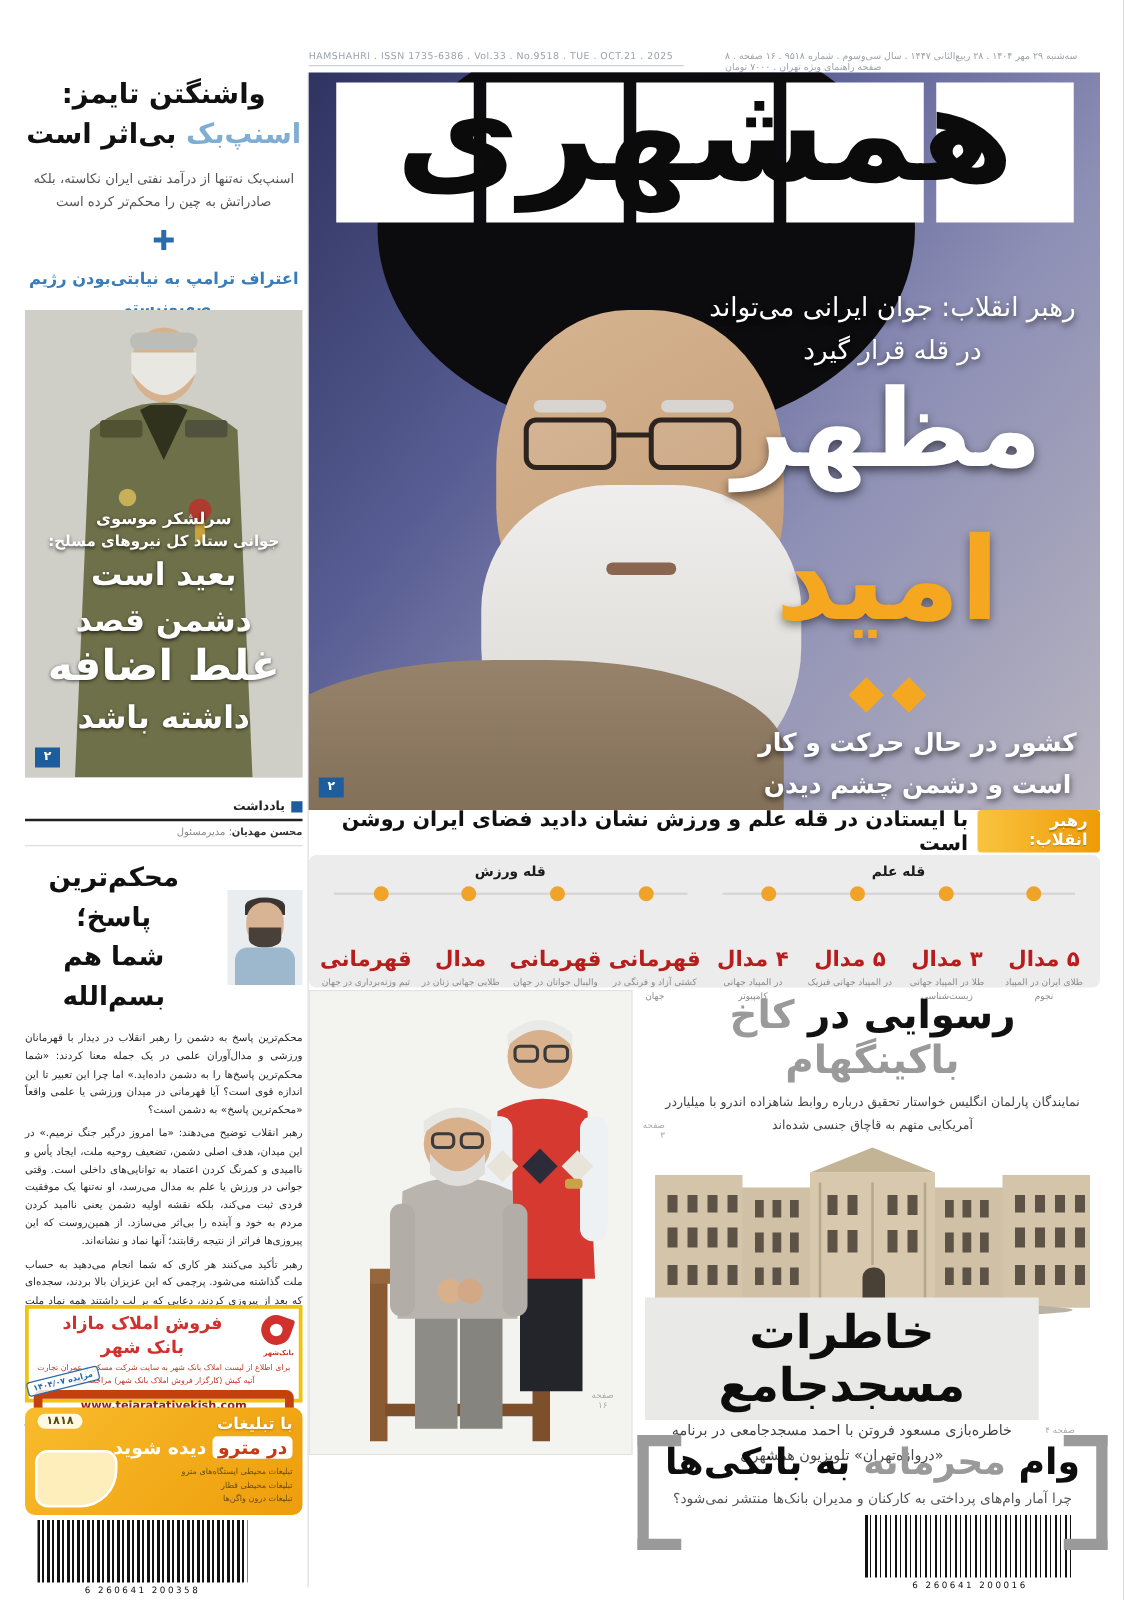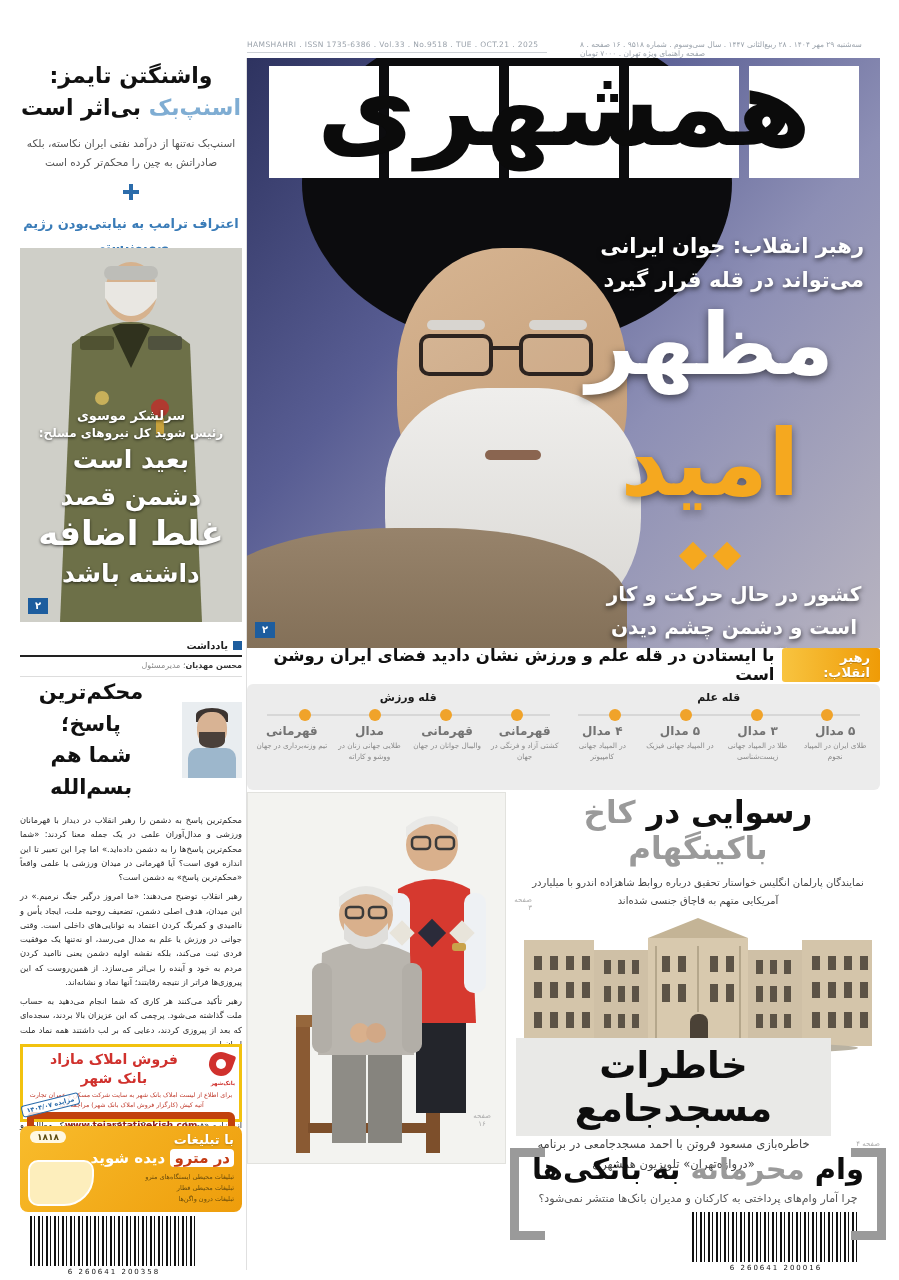--- a/index.html
+++ b/index.html
@@ -35,21 +35,21 @@
   .mil-big { font-size:34px; font-weight:bold; line-height:1.2; }
   .badge { position:absolute; width:20px; height:16px; background:#1d5d9e; color:#fff; font-size:10px; font-weight:bold; text-align:center; line-height:16px; }
 
   
   .note { left:20px; top:640px; width:222px; direction:rtl; }
   .note-head { display:flex; align-items:center; gap:5px; border-bottom:2px solid #222; padding-bottom:4px; }
   .note-sq { width:9px; height:9px; background:#1d5d9e; }
   .note-head span { font-size:10px; font-weight:bold; color:#222;text-align:right; }
   .note-by { font-size:8px; color:#888; padding:4px 0 6px; border-bottom:1px solid #ddd; }
   .note-by b { color:#333; }
-  .note-title-row { display:flex; gap:20px; align-items:center; }
+  .note-title-row { display:flex; gap:20px; margin-top:10px; align-items:center; }
   .note-title { flex:1; font-size:21px; font-weight:bold; color:#111; text-align:center; line-height:1.5; }
   .headshot { width:60px; height:76px; background:#e9edf0; position:relative; overflow:hidden; flex:none; }
   .headshot .hs-head { position:absolute; left:15px; top:10px; width:30px; height:34px; background:#d8b394; border-radius:45%; }
   .headshot .hs-hair { position:absolute; left:14px; top:6px; width:32px; height:14px; background:#3c3430; border-radius:50% 50% 0 0; }
   .headshot .hs-beard { position:absolute; left:17px; top:30px; width:26px; height:16px; background:#4a403a; border-radius:0 0 45% 45%; }
   .headshot .hs-body { position:absolute; left:6px; top:46px; width:48px; height:30px; background:#9db7cc; border-radius:10px 10px 0 0; }
   .note-body { margin-top:10px; }
   .note-body p { font-size:8.3px; color:#2a2a2a; line-height:1.72; text-align:justify; margin-bottom:5px; }
 
   
@@ -89,42 +89,42 @@
   .glasses { position:absolute; top:276px; left:172px; width:180px; height:44px; }
   .glasses .lens { position:absolute; width:74px; height:42px; border:4px solid #2d2420; border-radius:10px; background:rgba(255,255,255,.08); }
   .glasses .lens.r { left:0; } .glasses .lens.l { left:100px; }
   .glasses .bridge { position:absolute; left:74px; top:12px; width:28px; height:4px; background:#2d2420; }
   .beard { position:absolute; left:138px; top:330px; width:256px; height:250px; background:linear-gradient(#efeeec,#d8d6d2); border-radius:40% 40% 48% 48%; }
   .mouth { position:absolute; left:238px; top:392px; width:56px; height:10px; background:#8a6550; border-radius:6px; }
   .robe { position:absolute; left:-40px; top:470px; width:420px; height:160px; background:linear-gradient(#97836b,#7d6a52); border-radius:45% 45% 0 0; }
   .masthead { position:absolute; left:22px; top:8px; width:590px; height:112px; display:flex; gap:10px; }
   .masthead .tile { flex:1; background:#fff; }
   .masthead .logo-txt { position:absolute; left:0; top:-12px; width:100%; text-align:center; font-size:108px; font-weight:bold; color:#0b0b0b; white-space:nowrap; line-height:1; }
-  .mp-kicker { position:absolute; right:16px; top:172px; width:300px; text-align:right; direction:rtl; color:#fff; font-size:21px; font-weight:bold; line-height:1.6; text-shadow:0 2px 5px rgba(0,0,0,.7); }
+  .mp-kicker { position:absolute; right:16px; top:172px; width:300px; text-align:center; direction:rtl; color:#fff; font-size:21px; font-weight:normal; line-height:1.6; text-shadow:0 2px 5px rgba(0,0,0,.7); }
   .mp-h1 { position:absolute; right:30px; top:236px; width:280px; text-align:center; font-size:86px; font-weight:bold; color:#fff; direction:rtl; text-shadow:0 3px 8px rgba(0,0,0,.55); }
   .mp-h2 { position:absolute; right:30px; top:352px; width:280px; text-align:center; font-size:92px; font-weight:bold; color:#f5a81f; direction:rtl; text-shadow:0 3px 8px rgba(0,0,0,.45); }
   .diamonds { position:absolute; right:118px; top:488px; width:104px; display:flex; justify-content:center; gap:14px; }
   .diamonds i { width:20px; height:20px; background:#f5a81f; transform:rotate(45deg); }
   .mp-deck { position:absolute; right:16px; top:520px; width:260px; text-align:center; direction:rtl; color:#fff; font-size:20px; font-weight:bold; line-height:1.65; text-shadow:0 2px 5px rgba(0,0,0,.7); }
 
   
   .banner { left:247px; top:650px; width:633px; height:30px; display:flex; direction:rtl; align-items:center; justify-content:center; gap:7px; }
   .banner .chip { background:linear-gradient(90deg,#f8c440,#ef9b06); color:#fff; font-size:13px; font-weight:bold; padding:2px 10px; border-radius:3px; text-shadow:0 1px 1px rgba(0,0,0,.25); }
   .banner .txt { font-size:16.5px; font-weight:bold; color:#111; }
 
   
   .info { left:247px; top:684px; width:633px; height:106px; background:#ececec; border-radius:6px; display:flex; flex-direction:row-reverse; padding:7px 6px; }
   .info-half { flex:1; position:relative; }
   .info-title { text-align:center; font-size:11px; font-weight:bold; color:#1a1a1a; direction:rtl; }
   .info-track { position:relative; height:14px; margin:4px 14px 0; }
   .info-track .line { position:absolute; left:0; right:0; top:6px; height:2px; background:#d7d7d7; }
   .info-track .dot { position:absolute; top:1px; width:12px; height:12px; border-radius:50%; background:#f0a32a; }
   .info-items { display:flex; direction:rtl; margin-top:2px; }
   .info-item { flex:1; text-align:center; direction:rtl; padding:0 3px; }
-  .info-item .val { font-size:12px; font-weight:bold; color:#737373; }
+  .info-item .val { font-size:17px; font-weight:bold; color:#b91c1c;margin-top:34px; }
   .info-item .lab { font-size:7.2px; color:#8a8a8a; line-height:1.55; margin-top:2px; }
 
   
   .guests { left:247px; top:792px; width:259px; height:372px; background:#f4f4f1; border:1px solid #e2e2de; overflow:hidden; }
 
   
   .story-right { left:516px; top:794px; width:364px; direction:rtl; }
   .buck-title { text-align:center; font-size:31px; font-weight:bold; color:#111; }
   .buck-title .gray { color:#9a9a9a; }
   .buck-deck { margin-top:8px; text-align:center; font-size:10px; color:#444; line-height:1.8; }
@@ -170,21 +170,21 @@
       <path d="M40 374 L52 96 Q80 74 111 74 Q142 74 170 96 L182 374 Z" fill="#6d7048"></path>
       <path d="M92 80 L111 120 L130 80 L122 76 L100 76 Z" fill="#30321e"></path>
       <rect x="60" y="88" width="34" height="14" rx="3" fill="#505232"></rect>
       <rect x="128" y="88" width="34" height="14" rx="3" fill="#50523e"></rect>
       <circle cx="140" cy="160" r="9" fill="#b03a30"></circle>
       <rect x="136" y="170" width="8" height="16" fill="#c8a23c"></rect>
       <circle cx="82" cy="150" r="7" fill="#c8b05a"></circle>
     </svg>
     <div class="mil-cap">
       <div class="mil-by1">سرلشکر موسوی</div>
-      <div class="mil-by2">رئیس شوید کل نیروهای مسلح:</div>
+      <div class="mil-by2">جوانی ستاد کل نیروهای مسلح:</div>
       <div class="mil-l">بعید است</div>
       <div class="mil-l">دشمن قصد</div>
       <div class="mil-big">غلط اضافه</div>
       <div class="mil-l">داشته باشد</div>
     </div>
     <div class="badge" style="left:8px;bottom:8px;">۲</div>
   </div>
 
   <div class="abs note">
     <div class="note-head">
@@ -474,21 +474,21 @@
   </div>
 
   <div class="abs mosque">
     <div class="ttl">خاطرات مسجدجامع</div>
     <div class="deck">خاطره‌بازی مسعود فروتن با احمد مسجدجامعی در برنامه «دروازه‌تهران» تلویزیون همشهری</div>
     <div class="sm-note-abs" style="right:340px;bottom:8px;">صفحه ۱۶</div>
   </div>
 
   <div class="abs loan">
     <div class="brackets"></div>
-    <div class="sm-note-abs" style="right:0;top:-8px;">صفحه ۴</div>
+    <div class="sm-note-abs" style="right:20px;top:-8px;">صفحه ۴</div>
     <div class="ttl">
       <span>وام</span>
       <span class="gray">محرمانه</span>
       <span>به بانکی‌ها</span>
     </div>
     <div class="deck">چرا آمار وام‌های پرداختی به کارکنان و مدیران بانک‌ها منتشر نمی‌شود؟</div>
   </div>
 
 </div>
 

